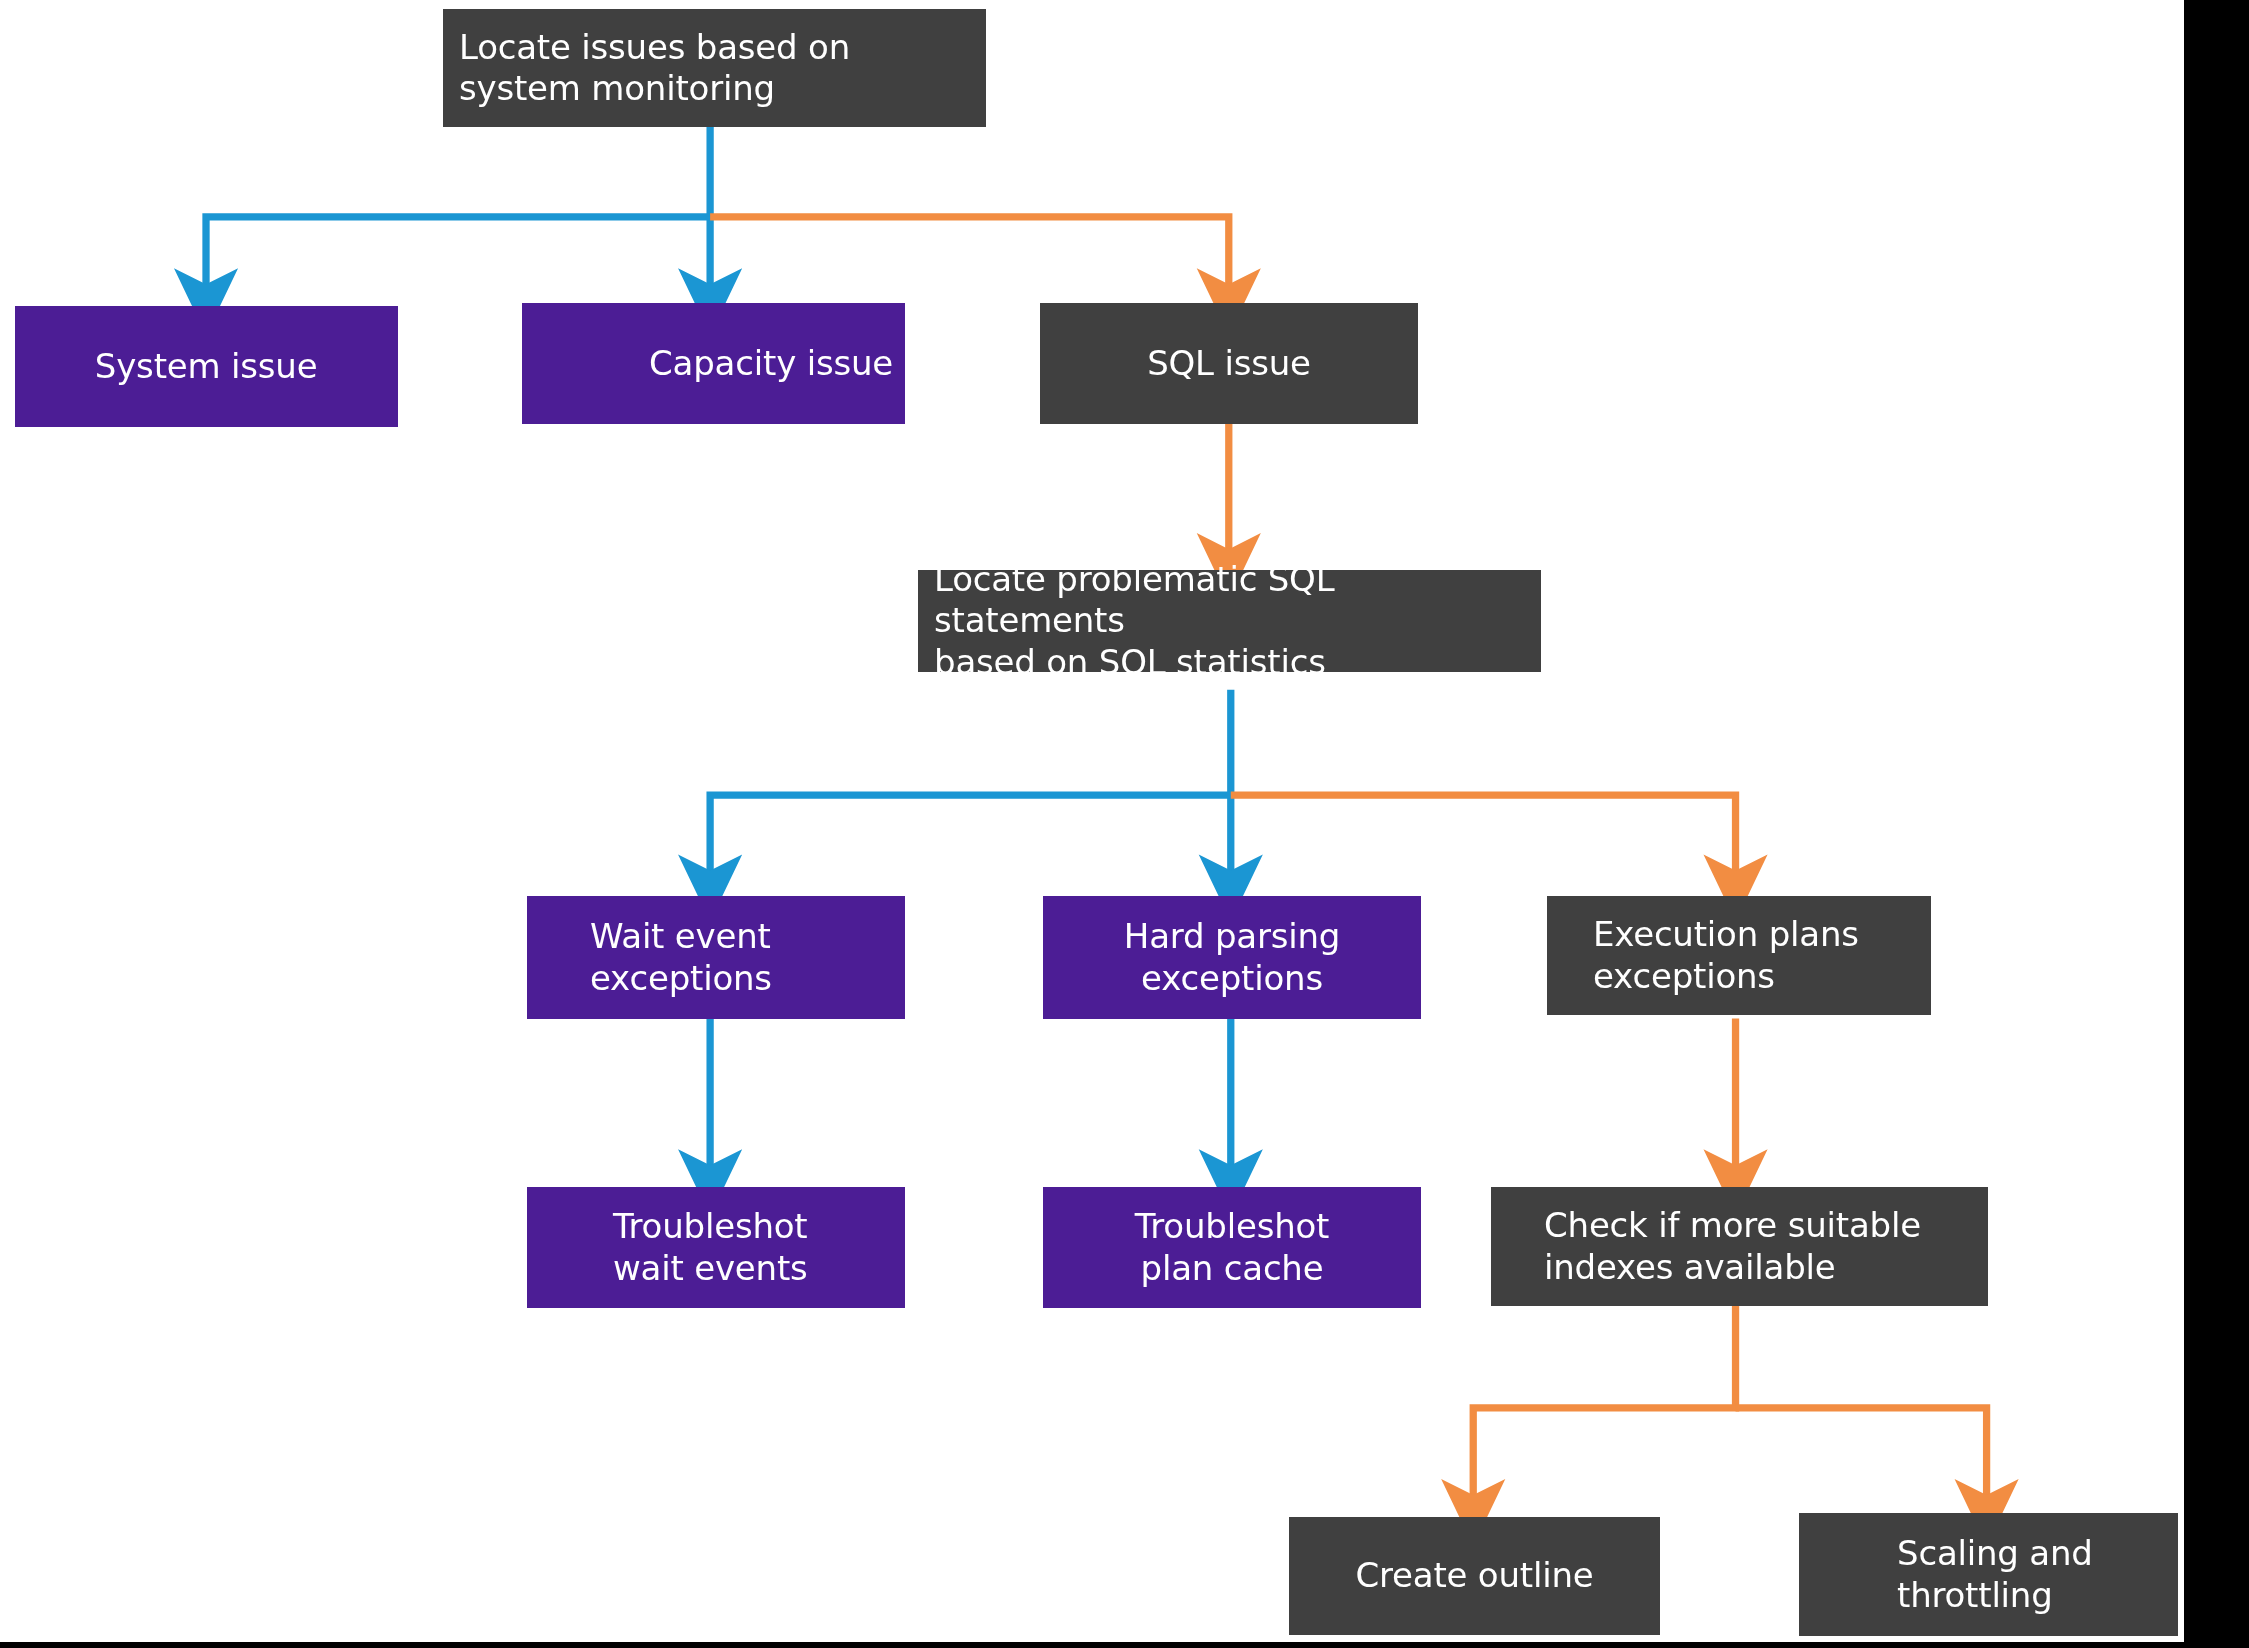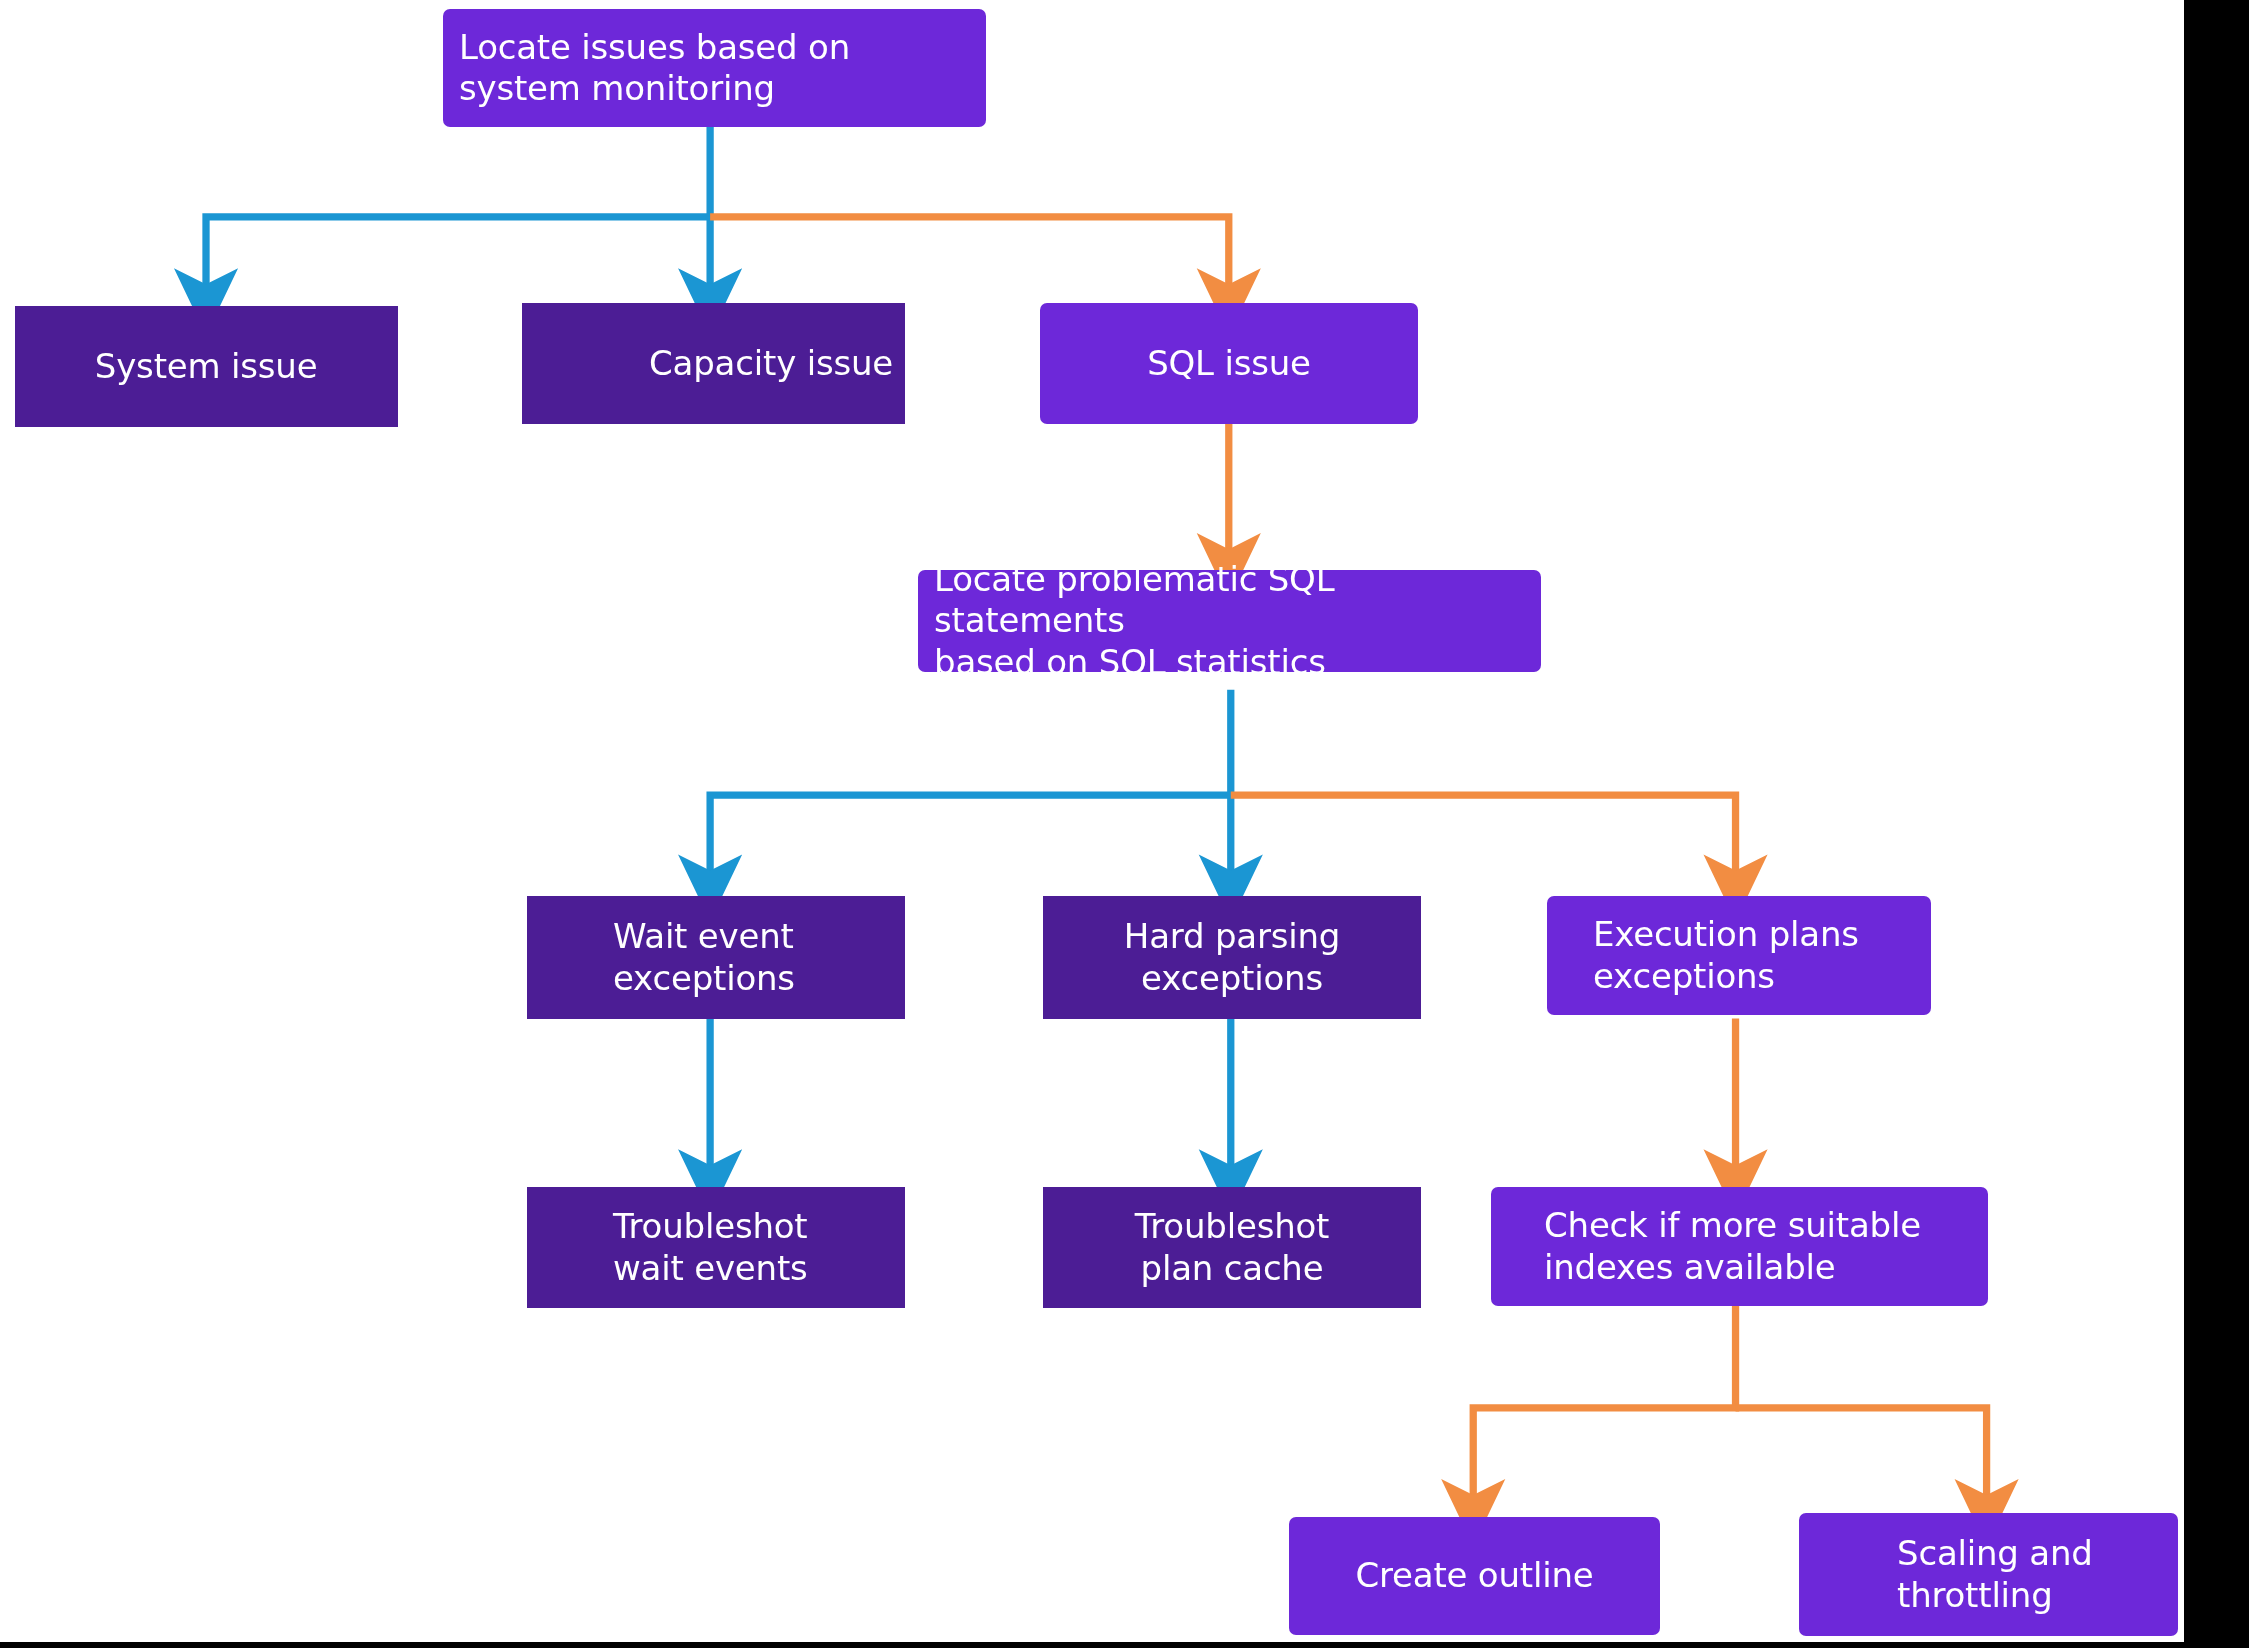--- a/index.html
+++ b/index.html
@@ -34,21 +34,21 @@
     display: flex;
     align-items: center;
     color: #ffffff;
     font-family: "DejaVu Sans", sans-serif;
     font-size: 34px;
     line-height: 1.22;
     letter-spacing: -0.2px;
     white-space: pre-line;
   }
   .node.blue  { background: #4c1d95; }
-  .node.orange{ background: #6d28d9; border-radius: 7px; }
+  .node.orange{ background: #404040; }
   .node.center { justify-content: center; text-align: center; padding: 0 12px; }
   .node.left   { justify-content: flex-start; text-align: left; padding-left: 16px; padding-right: 8px; }
   .node-label { display: block; }
 </style>
 </head>
 <body>
 
 <div id="canvas">
 
   <svg id="edges" viewBox="0 0 3297 2478" xmlns="http://www.w3.org/2000/svg">
@@ -120,21 +120,21 @@
 
   <div class="node orange center" style="left:1040px; top:303px; width:378px;  height:121px;">
     <span class="node-label">SQL issue</span>
   </div>
 
   <div class="node orange left" style="left:918px; top:570px;  width:623px;  height:102px;">
     <span class="node-label">Locate problematic SQL statements
 based on SQL statistics</span>
   </div>
 
-  <div class="node blue left" style="left:527px;   top:896px; width:378px;  height:123px; padding-left:86px;">
+  <div class="node blue left" style="left:527px;   top:896px; width:378px;  height:123px; padding-left:63px;">
     <span class="node-label">Wait  event
 exceptions</span>
   </div>
 
   <div class="node blue center" style="left:1043px; top:896px; width:378px;  height:123px;">
     <span class="node-label">Hard parsing
 exceptions</span>
   </div>
 
   <div class="node orange left" style="left:1547px; top:896px; width:384px;  height:119px; padding-left:46px;">

